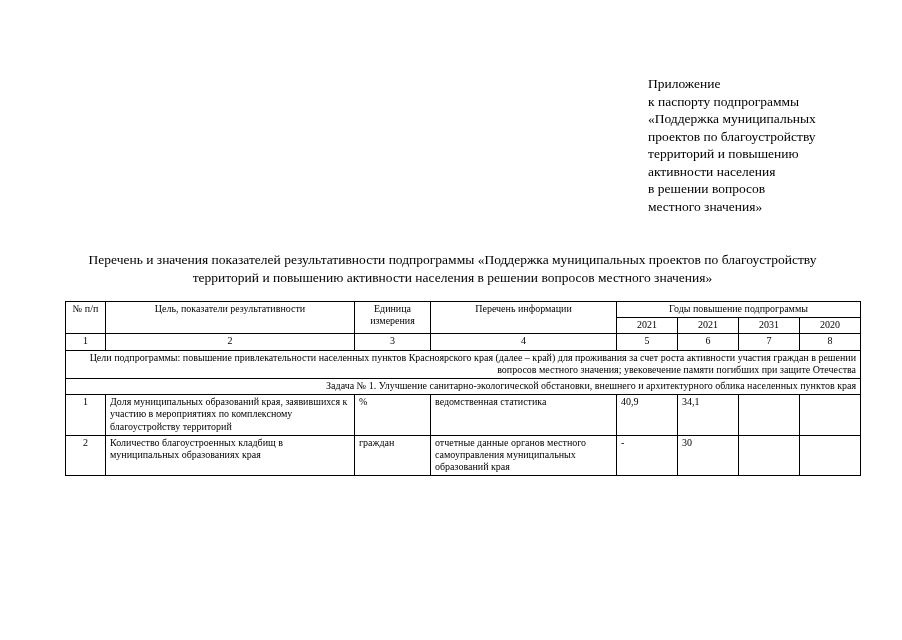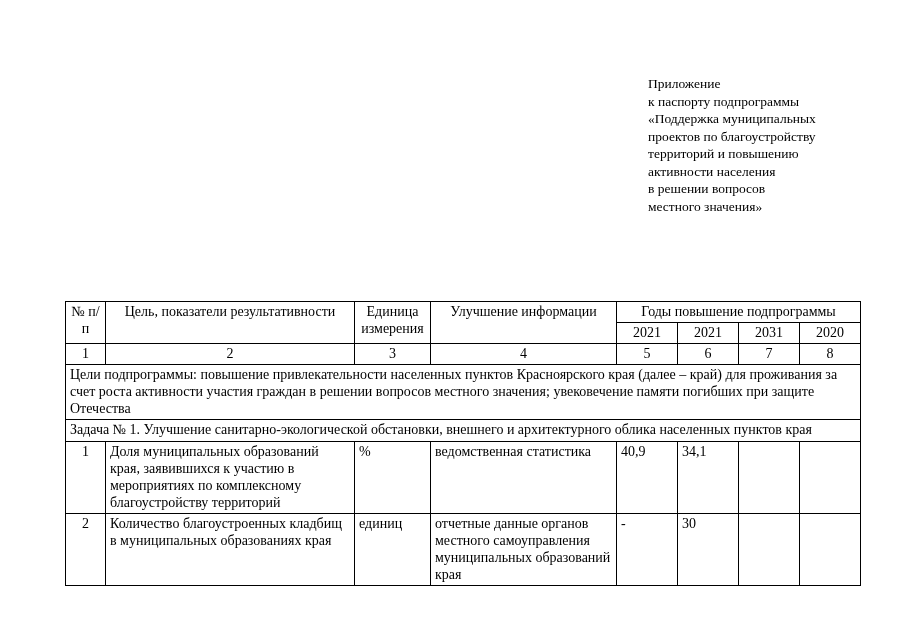--- a/index.html
+++ b/index.html
@@ -35,68 +35,69 @@
     font-size: 13.5px;
     line-height: 1.3;
   }
   table.main {
     position: absolute;
     left: 65px;
     top: 276px;
     border-collapse: collapse;
     width: 795px;
     table-layout: fixed;
-    font-size: 14px;
+    font-size: 10px;
     line-height: 1.22;
   }
   table.main td {
     border: 1px solid #000000;
     padding: 1px 4px 2px 4px;
     vertical-align: top;
     overflow: hidden;
   }
   td.hdr { text-align: center; vertical-align: top; }
   td.center { text-align: center; }
   td.num-col { text-align: center; }
-  td.section { text-align: left; padding-left: 4px; }
+  td.section { text-align: right; padding-left: 4px; }
   td.val { text-align: left; }
 </style>
 </head>
 <body>
 
 <div class="page">
 
   <div class="annex">Приложение
 к паспорту подпрограммы
 «Поддержка муниципальных
 проектов по благоустройству
 территорий и повышению
 активности населения
 в решении вопросов
 местного значения»</div>
 
+  <div class="doc-title">Перечень и значения показателей результативности подпрограммы «Поддержка муниципальных проектов по благоустройству территорий и повышению активности населения в решении вопросов местного значения»</div>
 
   <table class="main">
     <colgroup>
       <col style="width:40px">
       <col style="width:249px">
       <col style="width:76px">
       <col style="width:186px">
       <col style="width:61px">
       <col style="width:61px">
       <col style="width:61px">
       <col style="width:61px">
     </colgroup>
 
     <tbody>
         <tr>
       <td class="hdr" rowspan="2">№ п/п</td>
       <td class="hdr" rowspan="2">Цель, показатели результативности</td>
       <td class="hdr" rowspan="2">Единица измерения</td>
-      <td class="hdr" rowspan="2">Улучшение информации</td>
+      <td class="hdr" rowspan="2">Перечень информации</td>
       <td class="hdr" colspan="4">Годы повышение подпрограммы</td>
     </tr>
     <tr>
       <td class="hdr">2021</td>
       <td class="hdr">2021</td>
       <td class="hdr">2031</td>
       <td class="hdr">2020</td>
     </tr>
 
     <tr>
@@ -125,21 +126,21 @@
       <td>ведомственная статистика</td>
       <td class="val">40,9</td>
       <td class="val">34,1</td>
       <td class="val"></td>
       <td class="val"></td>
     </tr>
 
     <tr>
       <td class="num-col">2</td>
       <td>Количество благоустроенных кладбищ в муниципальных образованиях края</td>
-      <td>единиц</td>
+      <td>граждан</td>
       <td>отчетные данные органов местного самоуправления муниципальных образований края</td>
       <td class="val">-</td>
       <td class="val">30</td>
       <td class="val"></td>
       <td class="val"></td>
     </tr>
   </tbody>
     </table>
 
 </div>

